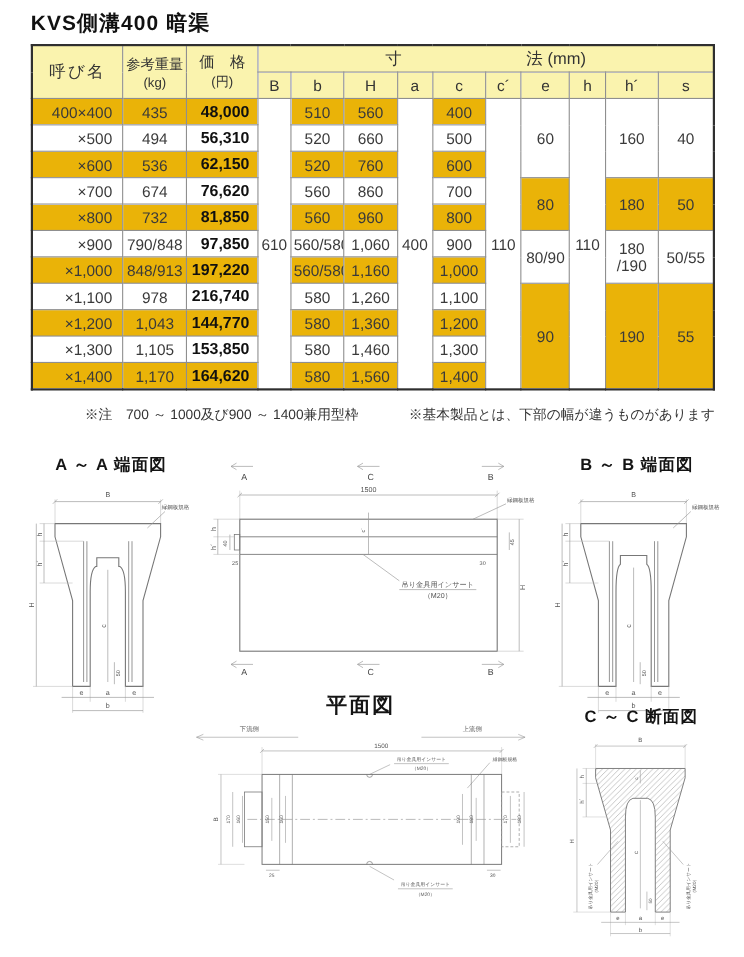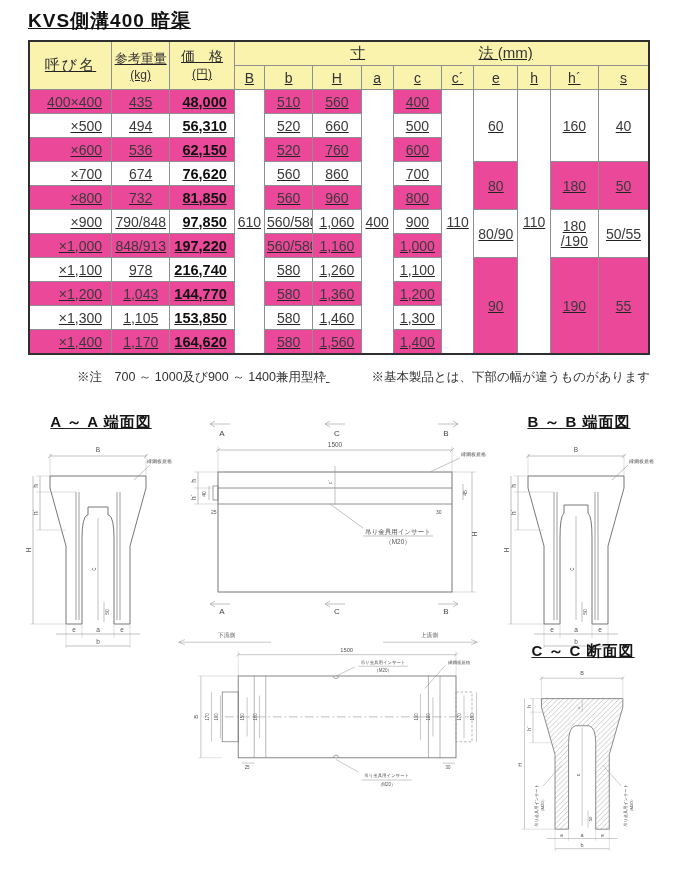--- a/index.html
+++ b/index.html
@@ -1,25 +1,25 @@
 <!DOCTYPE html>
 <html><head>
 <meta charset="utf-8">
 <style>
   html,body{margin:0;padding:0;background:#fff;}
   body{width:676px;height:870px;position:relative;font-family:"Liberation Sans",sans-serif;color:#222;overflow:hidden;}
-  .abs{position:absolute;text-decoration:underline;}
+  .abs{position:absolute;}
   #page-title{left:28px;top:8px;font-size:19px;font-weight:bold;color:#111;letter-spacing:1px;}
   
   #spec-table{left:28px;top:40px;}
   table{border-collapse:collapse;table-layout:fixed;width:622px;border:2px solid #2f2f2f;}
   td,th{border:1px solid #8f8f8f;text-align:center;font-size:14px;color:#3a3a3a;height:23px;padding:0 2px;overflow:hidden;font-weight:normal;}
   .hd{background:#faf3ae;color:#333;font-size:14px;}
   .hd .sub{font-size:12px;}
-  .g{background:#ec4899;}
+  .g{background:#eab308;}
   .name{text-align:right;padding-right:9px;}
   .price{text-align:right;padding-right:7px;font-weight:bold;color:#101010;font-size:14.5px;}
   .dimhead{font-size:15px;}
   .sun{display:flex;justify-content:space-evenly;align-items:center;}
   .prewrap{white-space:pre-line;line-height:1.05;}
   
   #note{left:28px;top:369px;width:622px;text-align:right;font-size:12.5px;color:#333;}
   #note span{display:inline-block;}
   #note .n2{margin-left:42px;}
   
@@ -352,20 +352,21 @@
     <line class="dl" x1="46" y1="200" x2="130" y2="200"></line>
     <text x="64" y="198" text-anchor="middle">e</text>
     <text x="88" y="198" text-anchor="middle">a</text>
     <text x="112" y="198" text-anchor="middle">e</text>
     <line class="dl" x1="56" y1="212" x2="120" y2="212"></line>
     <text x="88" y="210" text-anchor="middle">b</text>
   </svg>
 </div>
 
 <div class="abs draw-block" style="left:152px;top:628px;width:352px;">
+  <h3 class="t-mid">平面図</h3>
   <svg width="352" height="200" viewBox="0 0 352 225">
 
     <text x="62" y="10" text-anchor="middle">下流側</text>
     <path class="dl" d="M112,16 L8,16 M8,16 L15,13 M8,16 L15,19"></path>
     <text x="290" y="10" text-anchor="middle">上流側</text>
     <path class="dl" d="M238,16 L344,16 M344,16 L337,13 M344,16 L337,19"></path>
 
     <line class="xl" x1="75" y1="26" x2="75" y2="54"></line>
       <line class="xl" x1="320" y1="26" x2="320" y2="54"></line>
     <line class="dl" x1="75" y1="30" x2="320" y2="30"></line>

